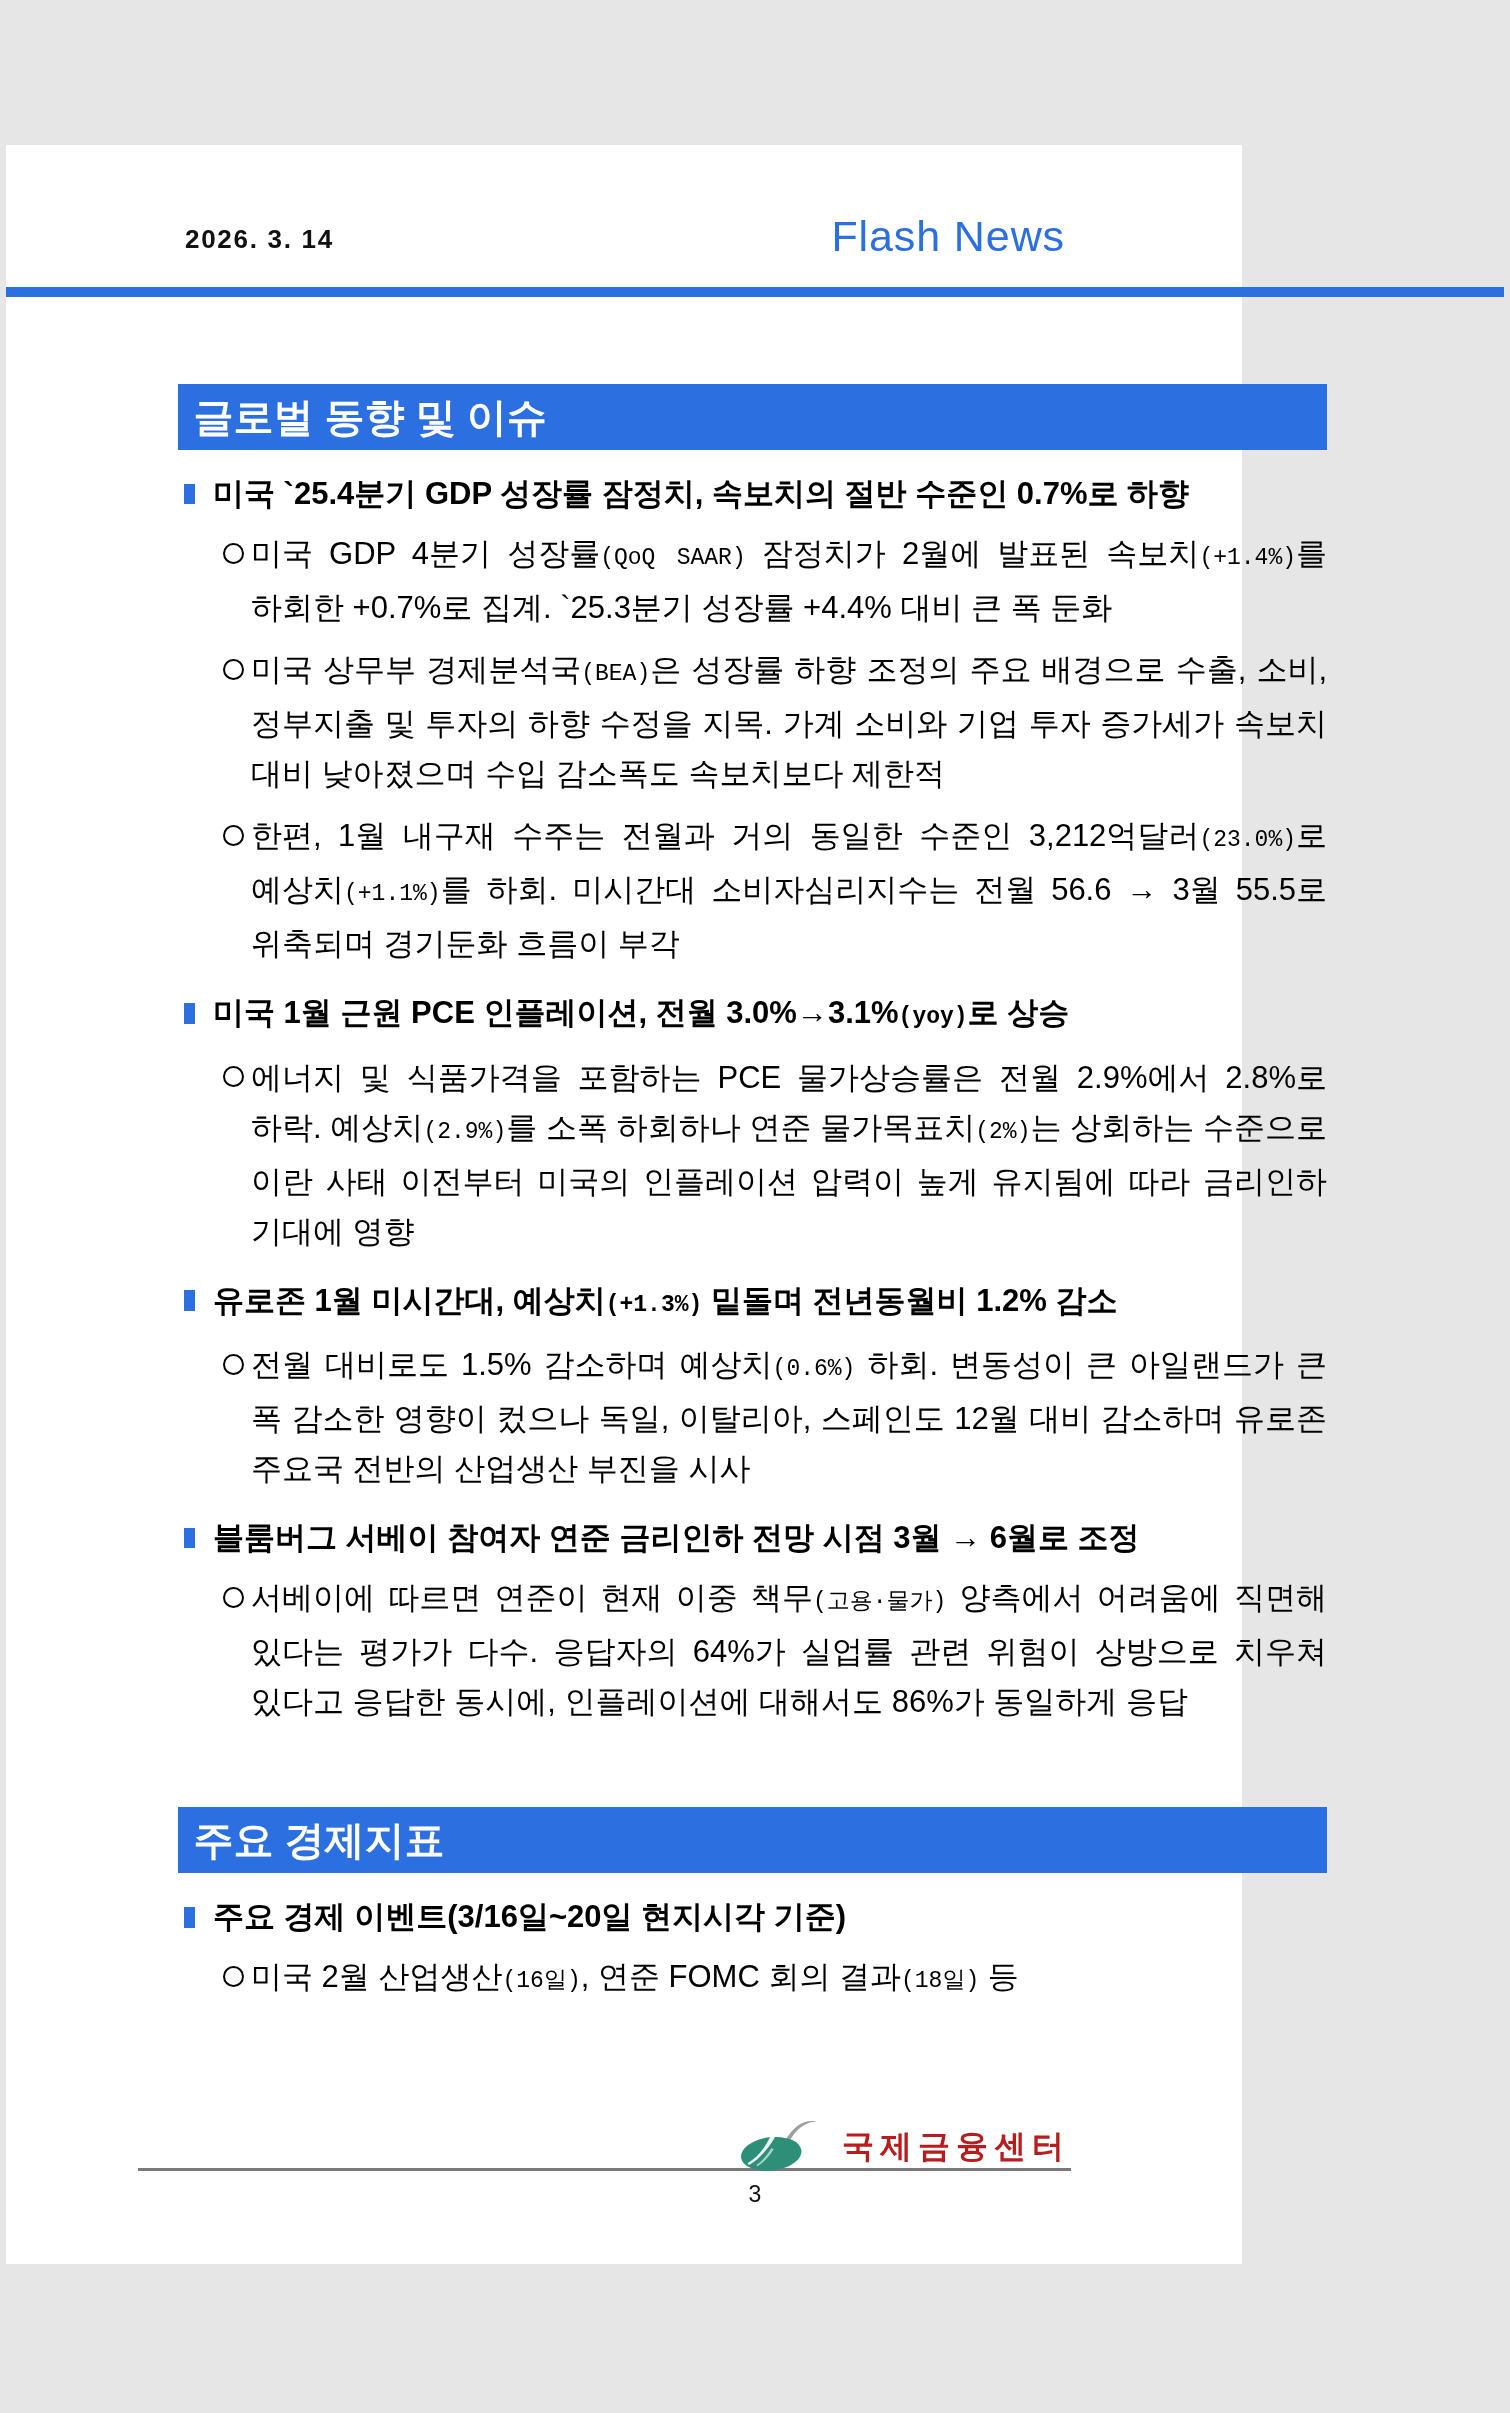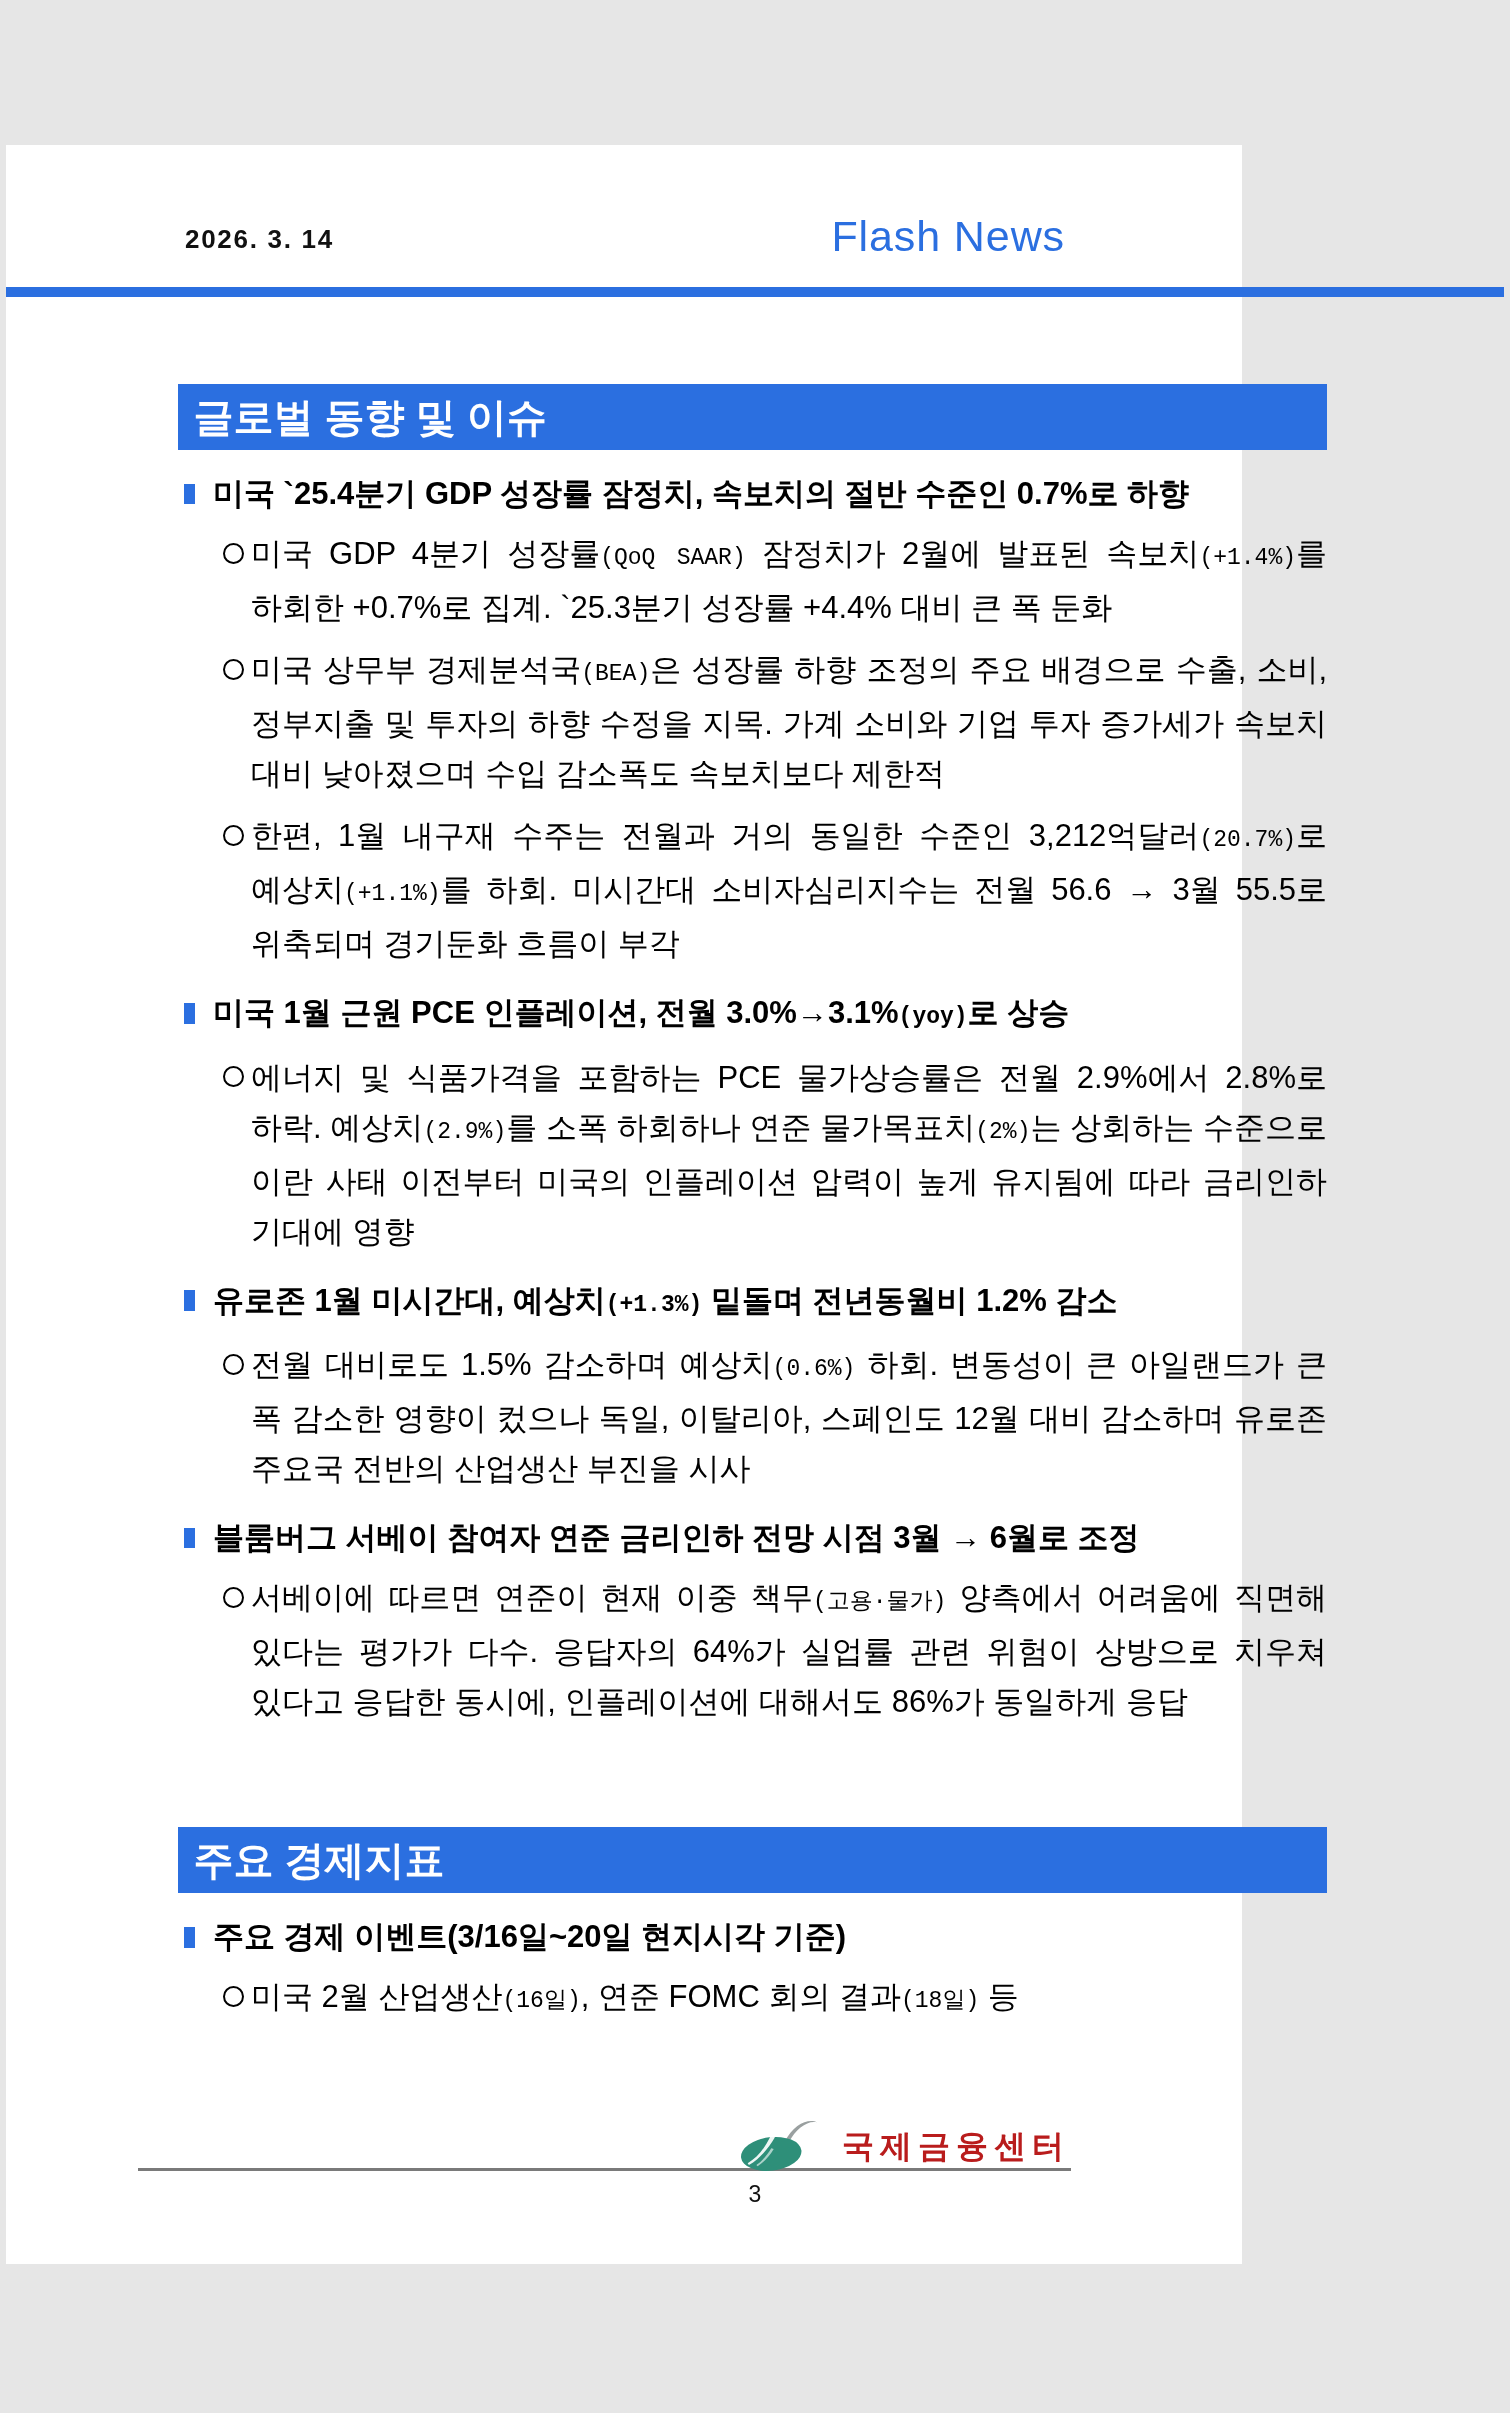--- a/index.html
+++ b/index.html
@@ -10,21 +10,21 @@
   .date{position:absolute;left:179px;top:79px;font-size:26px;font-weight:700;letter-spacing:1.7px;color:#111;}
   .brand{position:absolute;right:177px;top:67px;font-size:43px;font-weight:400;letter-spacing:0.9px;color:#2b6fe0;}
   .rule{position:absolute;left:0;top:142px;width:1498px;height:9.5px;background:#2b6fe0;}
 
   .content{position:absolute;left:172px;top:215px;width:1149px;}
 
   .section-bar{height:66px;background:#2b6fe0;display:flex;align-items:center;
                padding-left:15.5px;box-sizing:border-box;margin-bottom:17px;margin-top:24px;}
   .section-title{color:#ffffff;font-size:40px;font-weight:700;letter-spacing:0px;}
   .section + .section{display:block;}
-  .section:nth-of-type(2) .section-bar{margin-top:100px;}
+  .section:nth-of-type(2) .section-bar{margin-top:80px;}
 
   .headline{position:relative;padding-left:35px;margin:19px 0 10.3px 0;
             font-size:31px;font-weight:700;line-height:50px;text-align:justify;word-break:keep-all;}
   .sq{position:absolute;left:6px;top:14.7px;width:11.2px;height:20.7px;background:#2b6fe0;}
 
   .sub{position:relative;padding-left:73px;margin:0 0 12px 0;
        font-size:31px;font-weight:400;line-height:50px;text-align:justify;word-break:keep-all;}
   .circ{position:absolute;left:45px;top:13.8px;width:17px;height:17px;border:2.6px solid #000;border-radius:50%;}
 
   .small{font-size:23px;font-family:Liberation Mono, monospace;}
@@ -45,21 +45,21 @@
     <div class="rule"></div>
 
     <div class="content">
         <section class="section">
           <div class="section-bar">
             <span class="section-title">글로벌 동향 및 이슈</span>
           </div>
           <div class="headline"><span class="sq"></span><span class="htext"><span>미국 `25.4분기 GDP 성장률 잠정치, 속보치의 절반 수준인 0.7%로 하향</span></span></div>
           <div class="sub"><span class="circ"></span><span class="stext"><span>미국 GDP 4분기 성장률</span><span class="small">(QoQ SAAR)</span><span> 잠정치가 2월에 발표된 속보치</span><span class="small">(+1.4%)</span><span>를 하회한 +0.7%로 집계. `25.3분기 성장률 +4.4% 대비 큰 폭 둔화</span></span></div>
           <div class="sub"><span class="circ"></span><span class="stext"><span>미국 상무부 경제분석국</span><span class="small">(BEA)</span><span>은 성장률 하향 조정의 주요 배경으로 수출, 소비, 정부지출 및 투자의 하향 수정을 지목. 가계 소비와 기업 투자 증가세가 속보치 대비 낮아졌으며 수입 감소폭도 속보치보다 제한적</span></span></div>
-          <div class="sub"><span class="circ"></span><span class="stext"><span>한편, 1월 내구재 수주는 전월과 거의 동일한 수준인 3,212억달러</span><span class="small">(20.7%)</span><span>로 예상치</span><span class="small">(+1.1%)</span><span>를 하회. 미시간대 소비자심리지수는 전월 56.6 → 3월 55.5로 위축되며 경기둔화 흐름이 부각</span></span></div>
+          <div class="sub"><span class="circ"></span><span class="stext"><span>한편, 1월 내구재 수주는 전월과 거의 동일한 수준인 3,212억달러</span><span class="small">(23.0%)</span><span>로 예상치</span><span class="small">(+1.1%)</span><span>를 하회. 미시간대 소비자심리지수는 전월 56.6 → 3월 55.5로 위축되며 경기둔화 흐름이 부각</span></span></div>
           <div class="headline"><span class="sq"></span><span class="htext"><span>미국 1월 근원 PCE 인플레이션, 전월 3.0%→3.1%</span><span class="small">(yoy)</span><span>로 상승</span></span></div>
           <div class="sub"><span class="circ"></span><span class="stext"><span>에너지 및 식품가격을 포함하는 PCE 물가상승률은 전월 2.9%에서 2.8%로 하락. 예상치</span><span class="small">(2.9%)</span><span>를 소폭 하회하나 연준 물가목표치</span><span class="small">(2%)</span><span>는 상회하는 수준으로 이란 사태 이전부터 미국의 인플레이션 압력이 높게 유지됨에 따라 금리인하 기대에 영향</span></span></div>
           <div class="headline"><span class="sq"></span><span class="htext"><span>유로존 1월 미시간대, 예상치</span><span class="small">(+1.3%)</span><span> 밑돌며 전년동월비 1.2% 감소</span></span></div>
           <div class="sub"><span class="circ"></span><span class="stext"><span>전월 대비로도 1.5% 감소하며 예상치</span><span class="small">(0.6%)</span><span> 하회. 변동성이 큰 아일랜드가 큰 폭 감소한 영향이 컸으나 독일, 이탈리아, 스페인도 12월 대비 감소하며 유로존 주요국 전반의 산업생산 부진을 시사</span></span></div>
           <div class="headline"><span class="sq"></span><span class="htext"><span>블룸버그 서베이 참여자 연준 금리인하 전망 시점 3월 → 6월로 조정</span></span></div>
           <div class="sub"><span class="circ"></span><span class="stext"><span>서베이에 따르면 연준이 현재 이중 책무</span><span class="small">(고용·물가)</span><span> 양측에서 어려움에 직면해 있다는 평가가 다수. 응답자의 64%가 실업률 관련 위험이 상방으로 치우쳐 있다고 응답한 동시에, 인플레이션에 대해서도 86%가 동일하게 응답</span></span></div>
         </section>
         <section class="section">
           <div class="section-bar">
             <span class="section-title">주요 경제지표</span>

